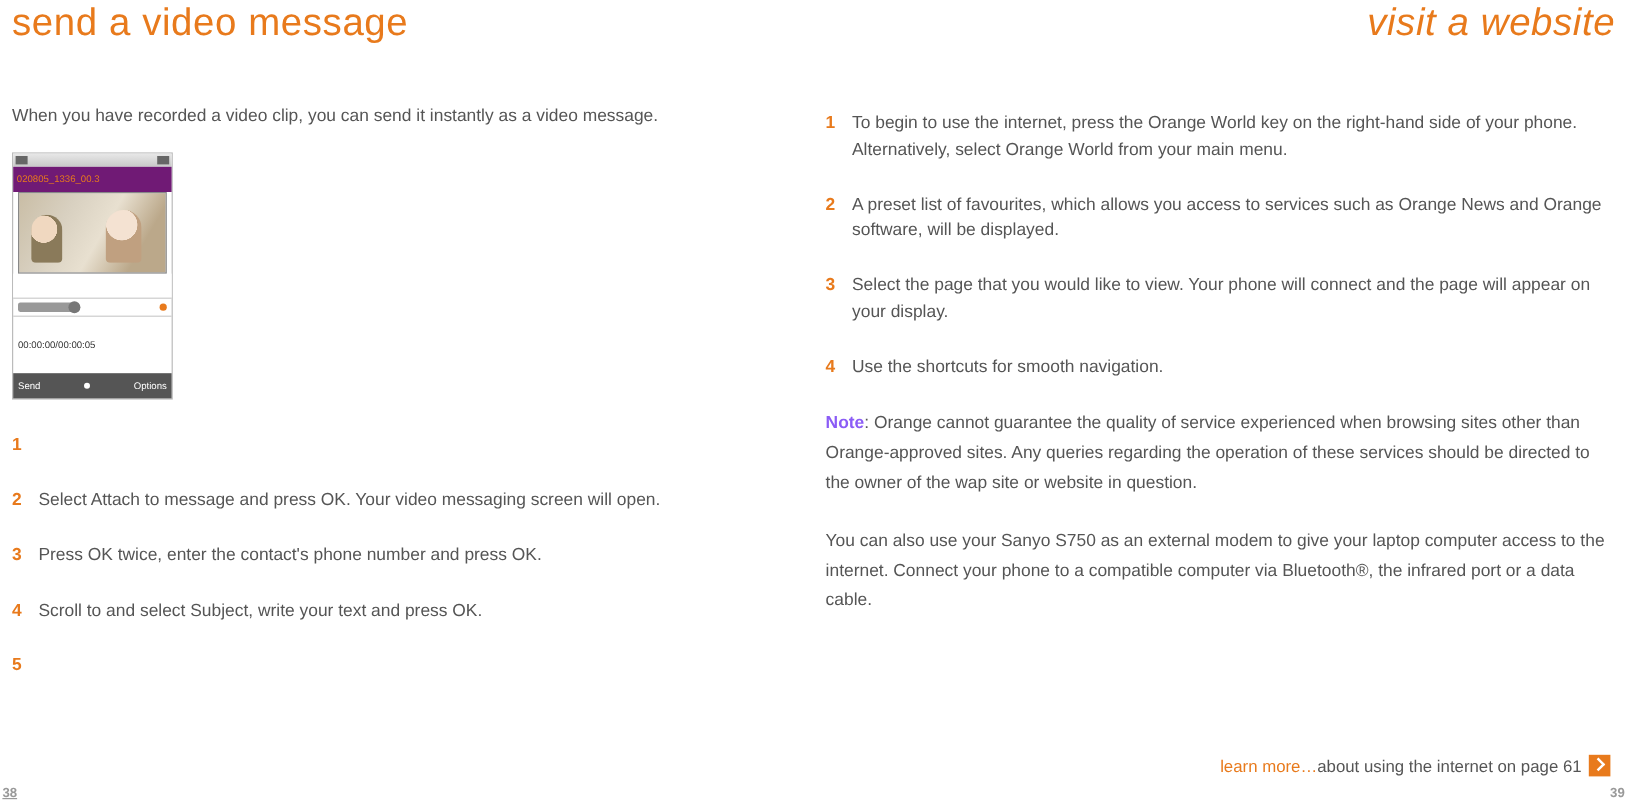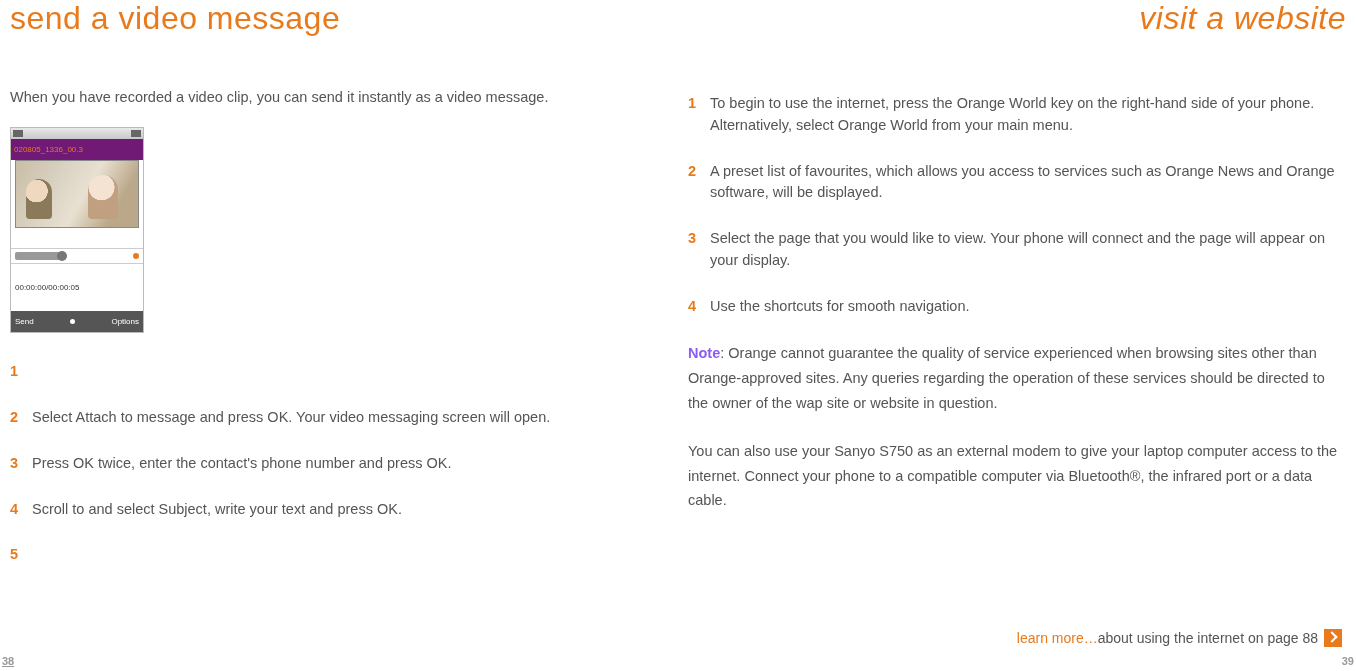--- a/index.html
+++ b/index.html
@@ -256,19 +256,19 @@
     </ol>
 
     <div class="note">
       <b>Note</b><span>: Orange cannot guarantee the quality of service experienced when browsing sites other than Orange-approved sites. Any queries regarding the operation of these services should be directed to the owner of the wap site or website in question.</span>
     </div>
 
     <div class="extra">You can also use your Sanyo S750 as an external modem to give your laptop computer access to the internet. Connect your phone to a compatible computer via Bluetooth®, the infrared port or a data cable.</div>
 
     <div class="learnmore">
       <span class="lm">learn more…</span>
-      <span> about using the internet on page 88</span>
+      <span> about using the internet on page 61</span>
       <span class="arrowbox"></span>
     </div>
 
     <div class="pgnum right">39</div>
   </div>
 </div>
 
 </body></html>

